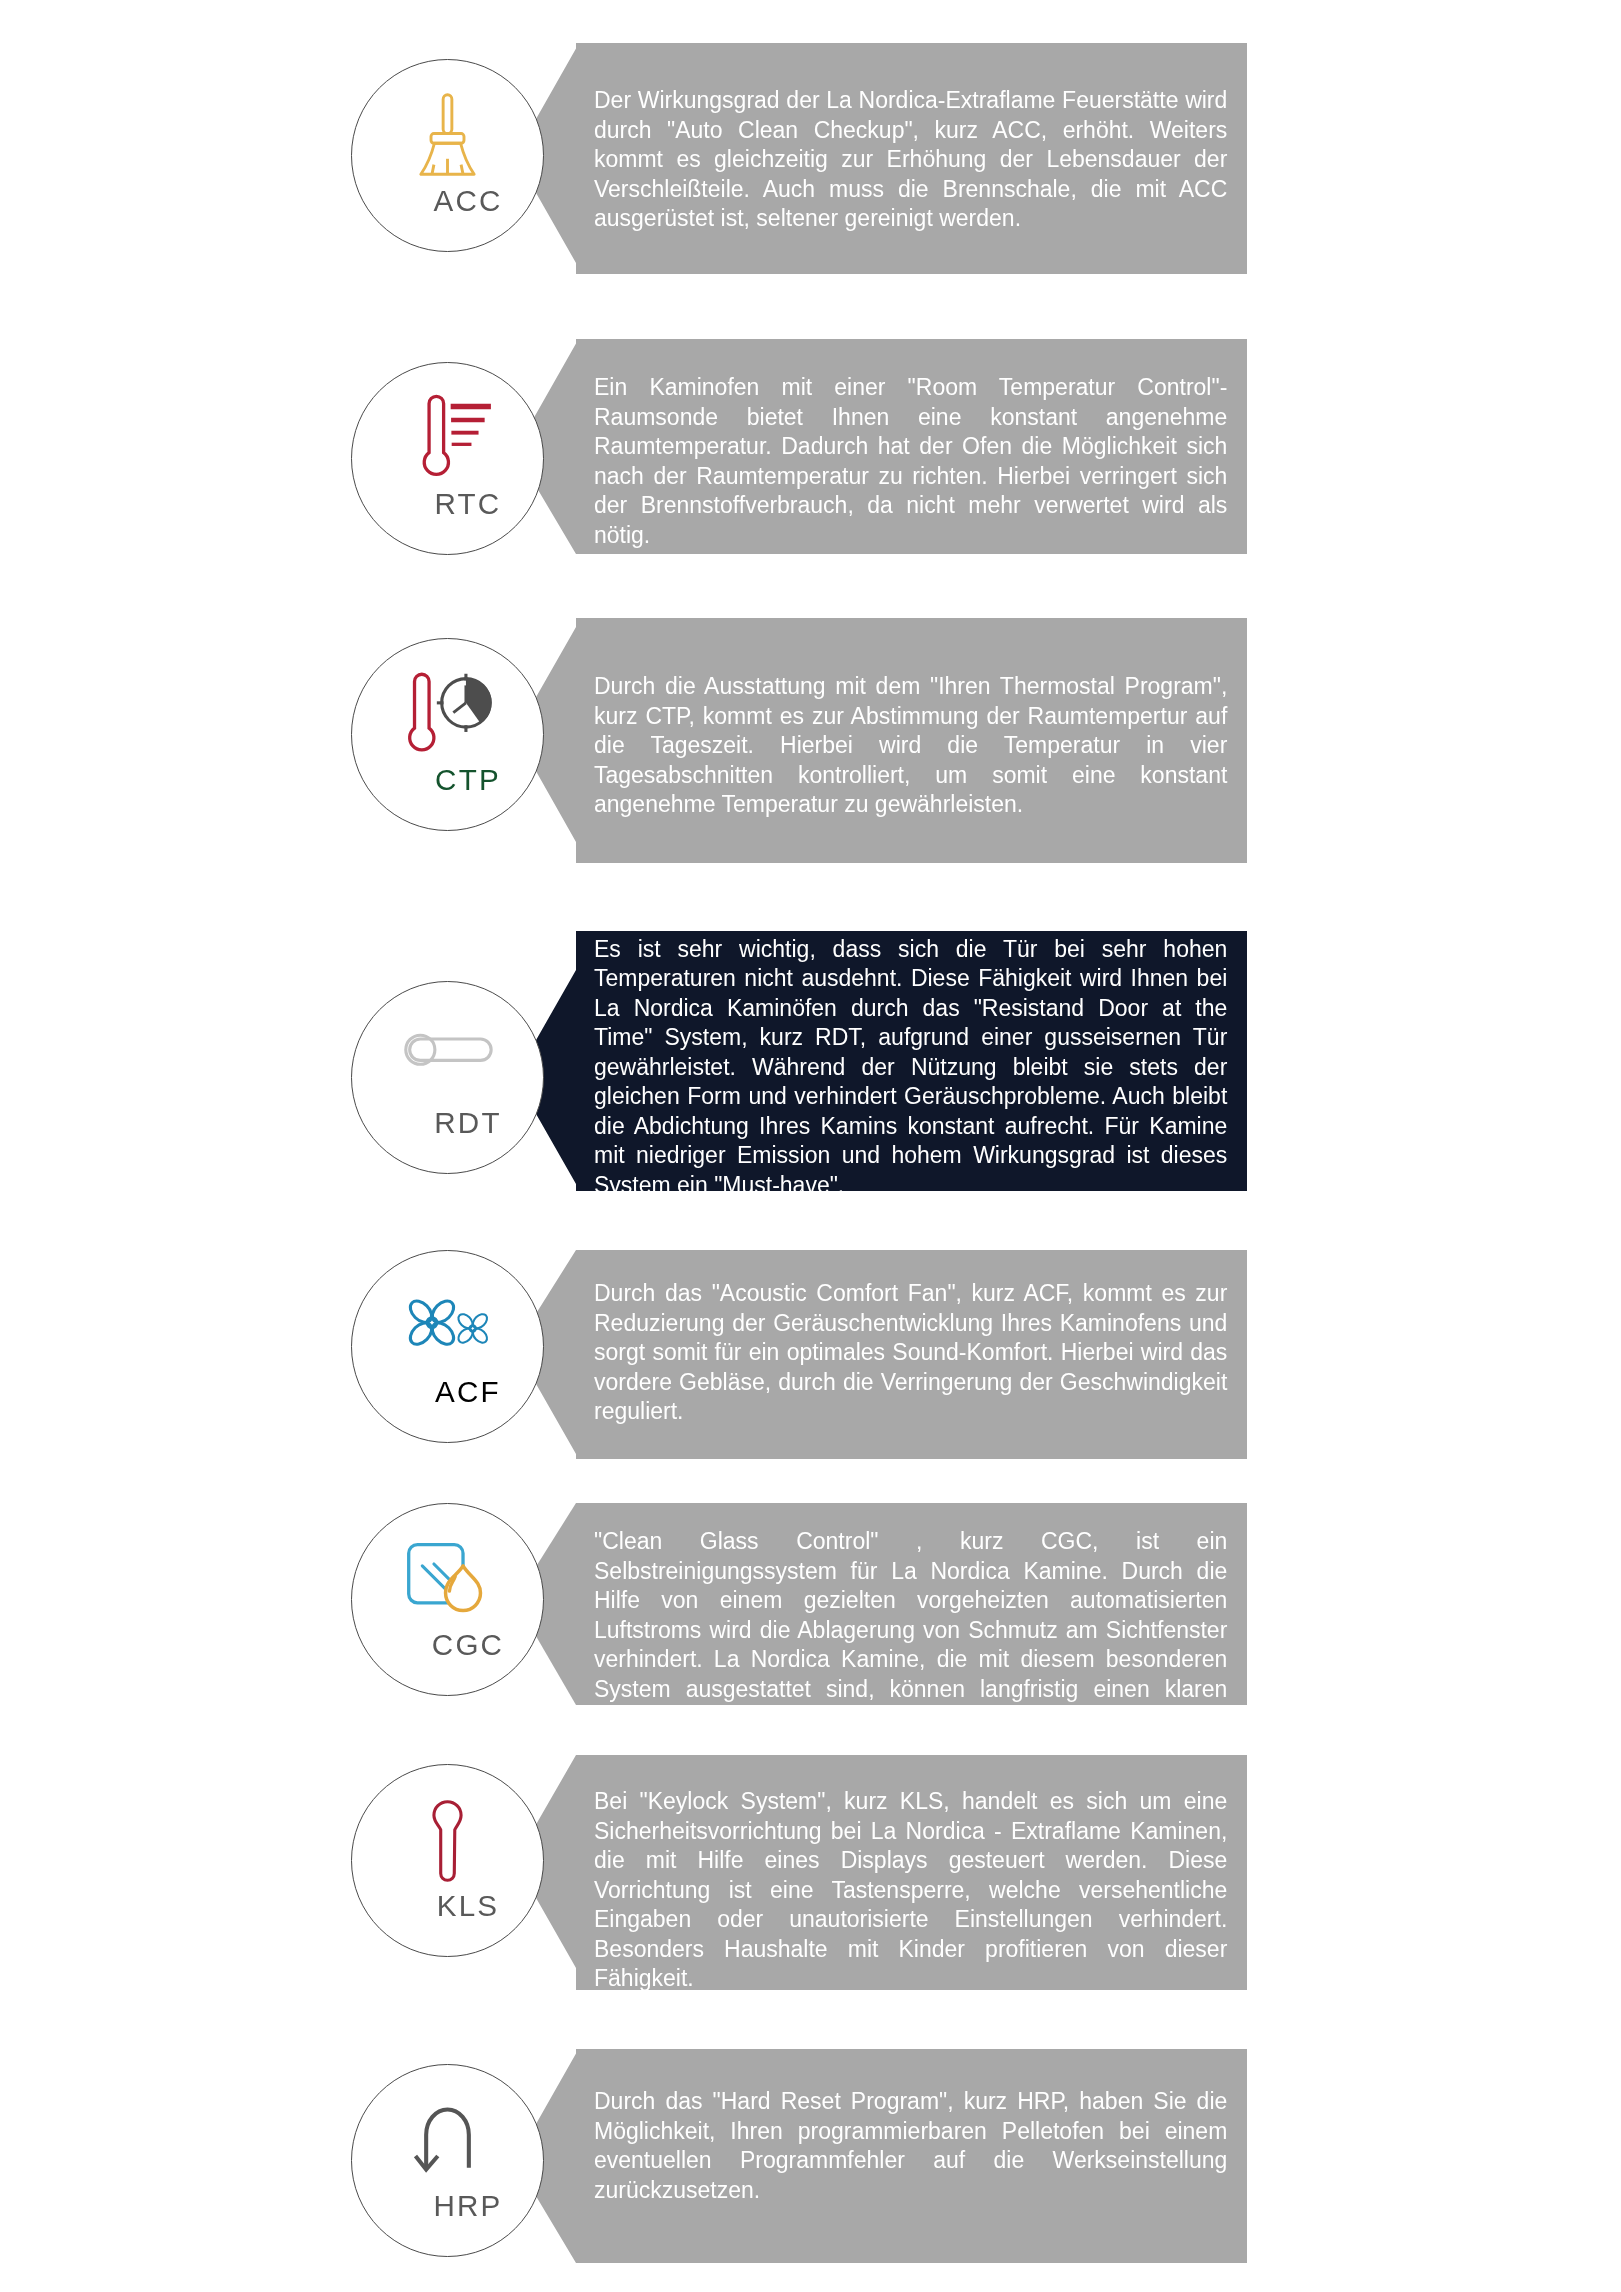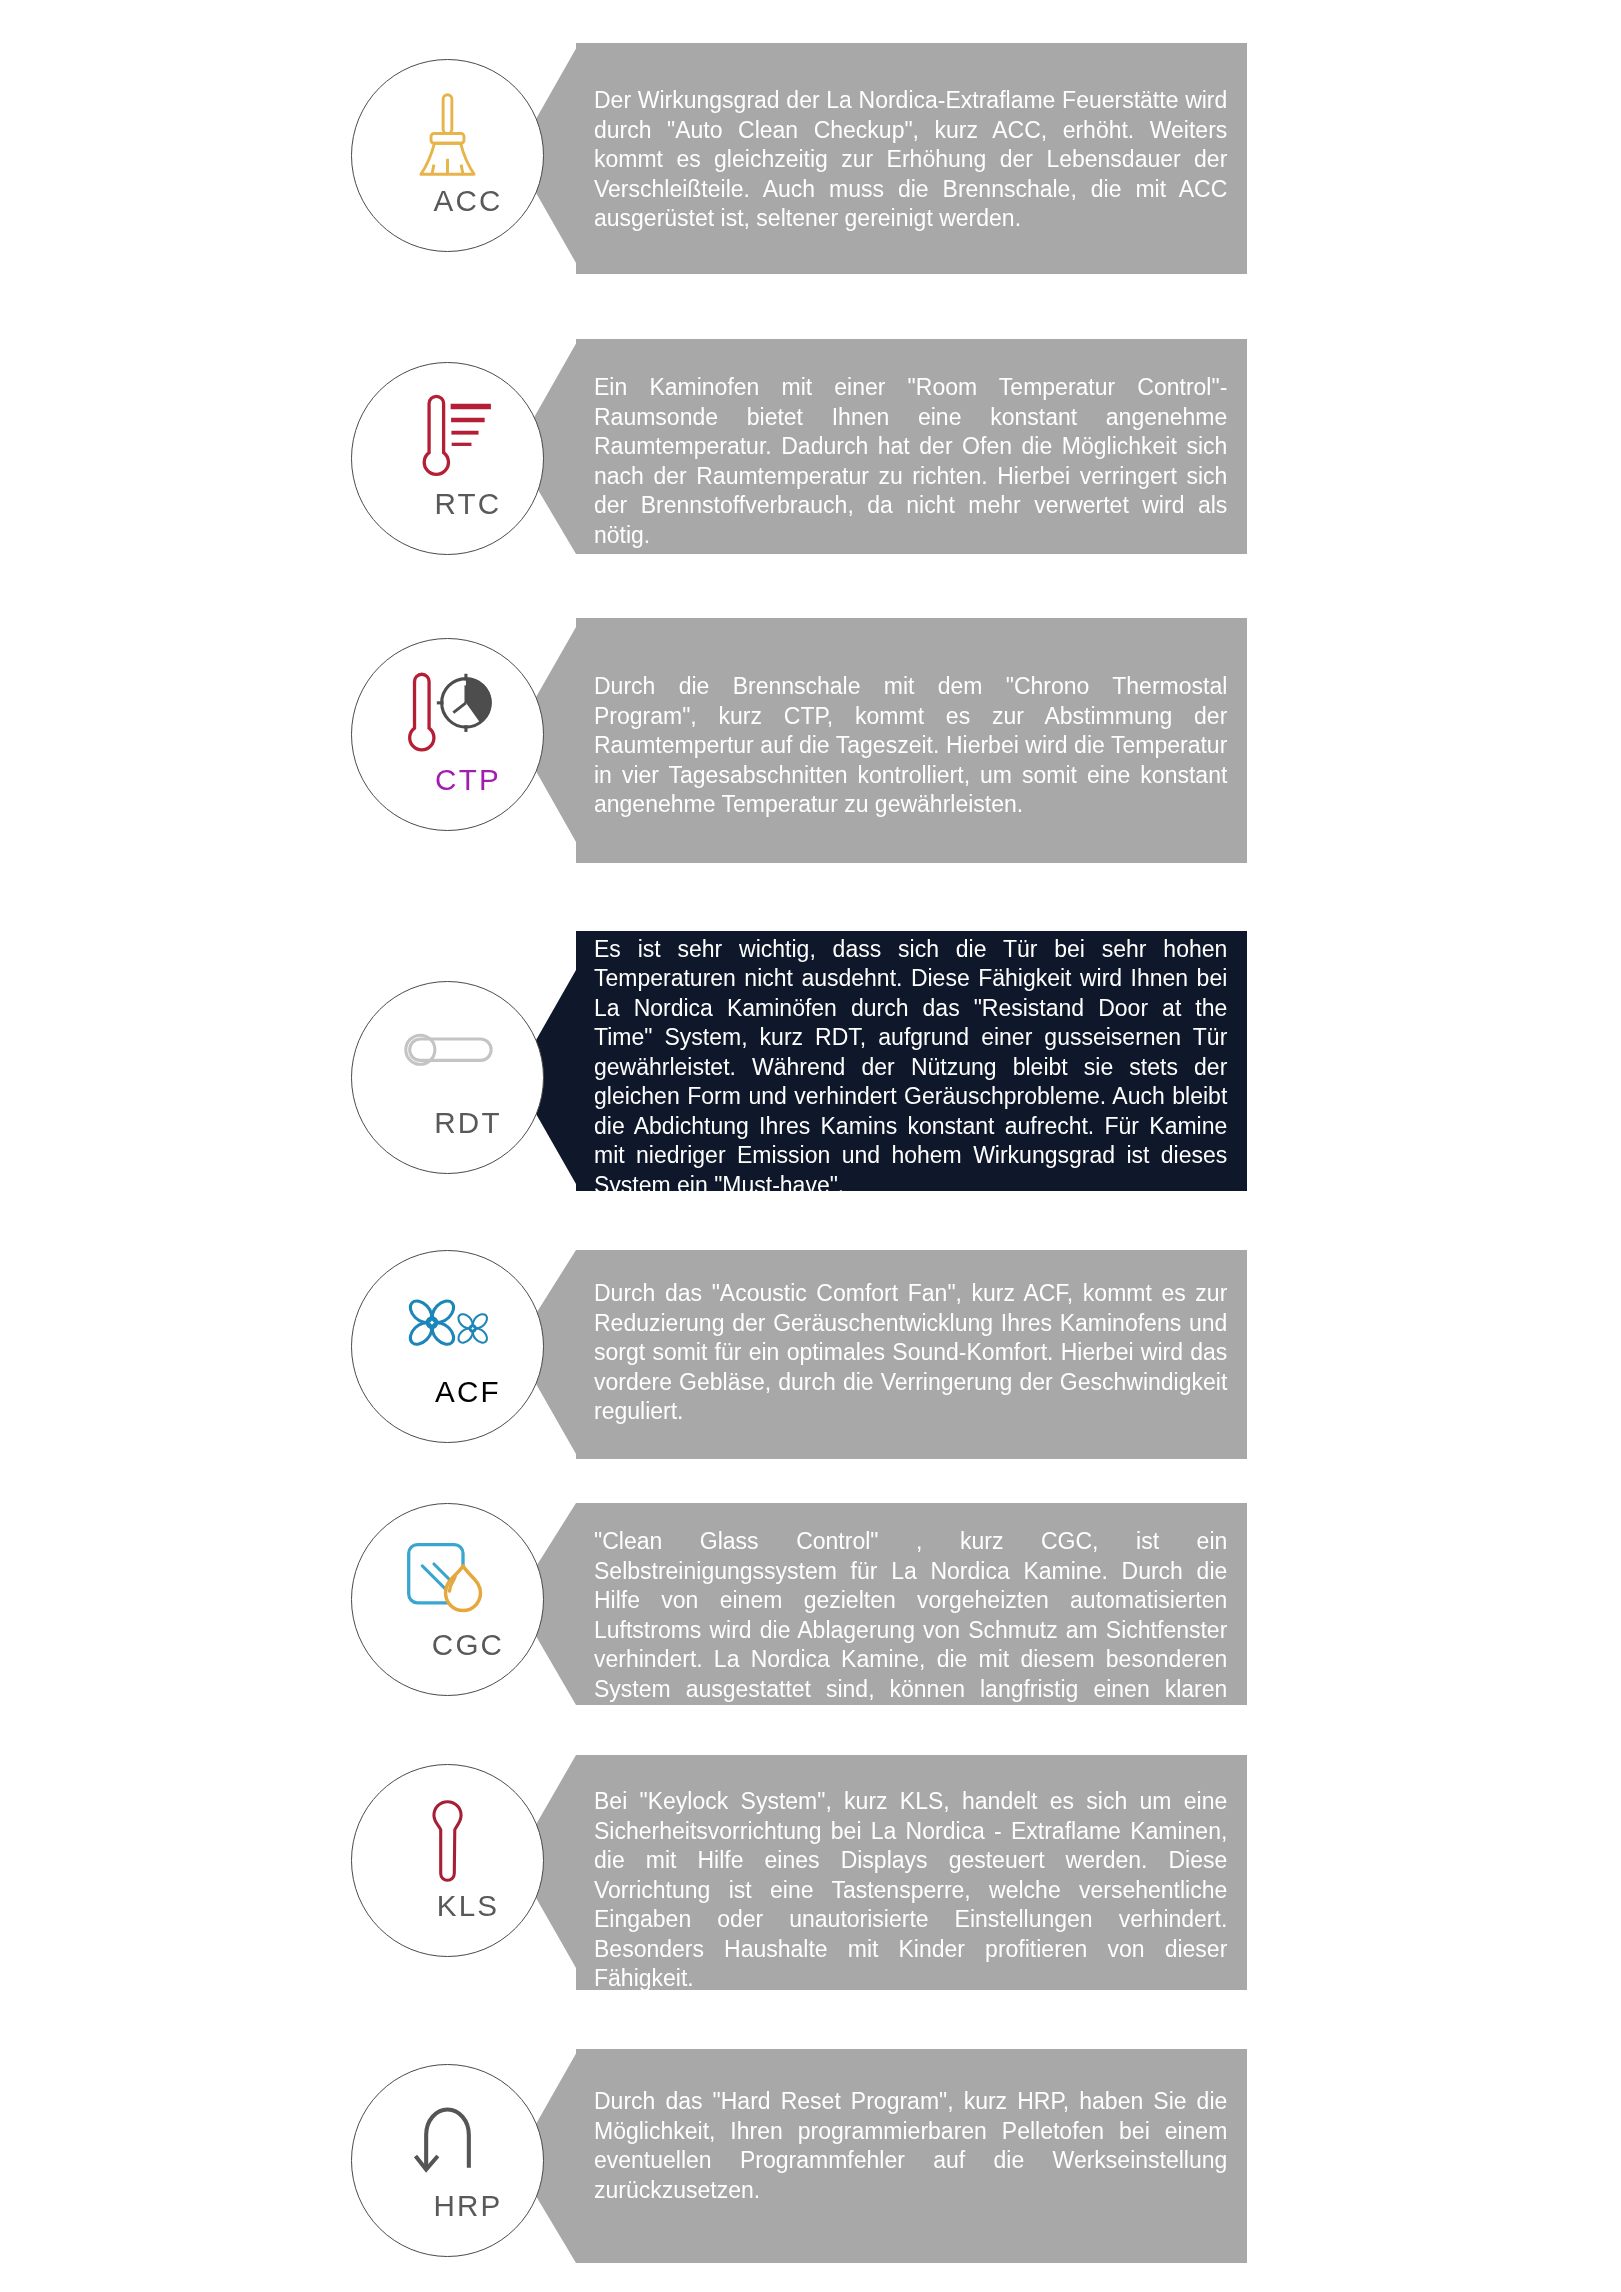--- a/index.html
+++ b/index.html
@@ -116,34 +116,34 @@
             <line x1="56" y1="17" x2="92" y2="17" stroke="#b51f35" stroke-width="5.5" stroke-linecap="square"></line>
             <line x1="56" y1="31" x2="86" y2="31" stroke="#b51f35" stroke-width="4.6" stroke-linecap="square"></line>
             <line x1="56" y1="44" x2="80" y2="44" stroke="#b51f35" stroke-width="4" stroke-linecap="square"></line>
             <line x1="56" y1="56" x2="73" y2="56" stroke="#b51f35" stroke-width="3.4" stroke-linecap="square"></line>
           </svg></span>
         <span class="badge-code" style="color: rgb(89, 89, 89);">RTC</span>
       </div>
     </div>
     <div class="feature-row" style="top: 0px;">
       <div class="bubble" style="top: 618px; width: 732px; height: 245px; background: rgb(168, 168, 168); clip-path: polygon(61px 0px, 732px 0px, 732px 245px, 61px 245px, 61px 224px, 0px 116px, 61px 9px);">
-        <div class="bubble-text" style="top: 54px; color: rgb(255, 255, 255);">Durch die Brennschale mit dem "Chrono Thermostal Program", kurz CTP, kommt es zur Abstimmung der Raumtempertur auf die Tageszeit. Hierbei wird die Temperatur in vier Tagesabschnitten kontrolliert, um somit eine konstant angenehme Temperatur zu gewährleisten.</div>
+        <div class="bubble-text" style="top: 54px; color: rgb(255, 255, 255);">Durch die Ausstattung mit dem "Ihren Thermostal Program", kurz CTP, kommt es zur Abstimmung der Raumtempertur auf die Tageszeit. Hierbei wird die Temperatur in vier Tagesabschnitten kontrolliert, um somit eine konstant angenehme Temperatur zu gewährleisten.</div>
       </div>
       <div class="badge" style="top: 638px; border-color: rgb(74, 74, 74);">
         <span class="badge-icon"><svg viewBox="0 0 100 100" width="100%" height="100%" xmlns="http://www.w3.org/2000/svg">
             <path d="M16 16 a7.5 7.5 0 0 1 15 0 v48 a12.5 12.5 0 1 1 -15 0 Z" fill="none" stroke="#b51f35" stroke-width="3.4"></path>
             <circle cx="69" cy="38" r="25" fill="none" stroke="#4d4d4d" stroke-width="3.2"></circle>
             <path d="M69 38 L69 13 A25 25 0 0 1 84 59 Z" fill="#4d4d4d"></path>
             <line x1="69" y1="38" x2="69" y2="20" stroke="#4d4d4d" stroke-width="3"></line>
             <line x1="69" y1="38" x2="56" y2="48" stroke="#4d4d4d" stroke-width="3"></line>
             <line x1="69" y1="8" x2="69" y2="15" stroke="#4d4d4d" stroke-width="3.2"></line>
             <line x1="69" y1="61" x2="69" y2="68" stroke="#4d4d4d" stroke-width="3.2"></line>
             <line x1="39" y1="38" x2="46" y2="38" stroke="#4d4d4d" stroke-width="3.2"></line>
           </svg></span>
-        <span class="badge-code" style="color: #a21caf;">CTP</span>
+        <span class="badge-code" style="color: #14532d;">CTP</span>
       </div>
     </div>
     <div class="feature-row" style="top: 0px;">
       <div class="bubble" style="top: 931px; width: 732px; height: 260px; background: #0f172a; clip-path: polygon(61px 0px, 732px 0px, 732px 260px, 61px 260px, 61px 253px, 0px 146px, 61px 39px);">
         <div class="bubble-text" style="top: 3.6px; color: rgb(255, 255, 255);">Es ist sehr wichtig, dass sich die Tür bei sehr hohen Temperaturen nicht ausdehnt. Diese Fähigkeit wird Ihnen bei La Nordica Kaminöfen durch das "Resistand Door at the Time" System, kurz RDT, aufgrund einer gusseisernen Tür gewährleistet. Während der Nützung bleibt sie stets der gleichen Form und verhindert Geräuschprobleme. Auch bleibt die Abdichtung Ihres Kamins konstant aufrecht. Für Kamine mit niedriger Emission und hohem Wirkungsgrad ist dieses System ein "Must-have".</div>
       </div>
       <div class="badge" style="top: 981px; border-color: rgb(74, 74, 74);">
         <span class="badge-icon"><svg viewBox="0 0 100 100" width="100%" height="100%" xmlns="http://www.w3.org/2000/svg">
             <circle cx="22" cy="42" r="15" fill="none" stroke="#c4c4c4" stroke-width="3.2"></circle>
             <path d="M22 31 h62 a11 11 0 0 1 0 22 h-62 a11 11 0 0 1 0 -22 z" fill="none" stroke="#c4c4c4" stroke-width="3.2"></path>

